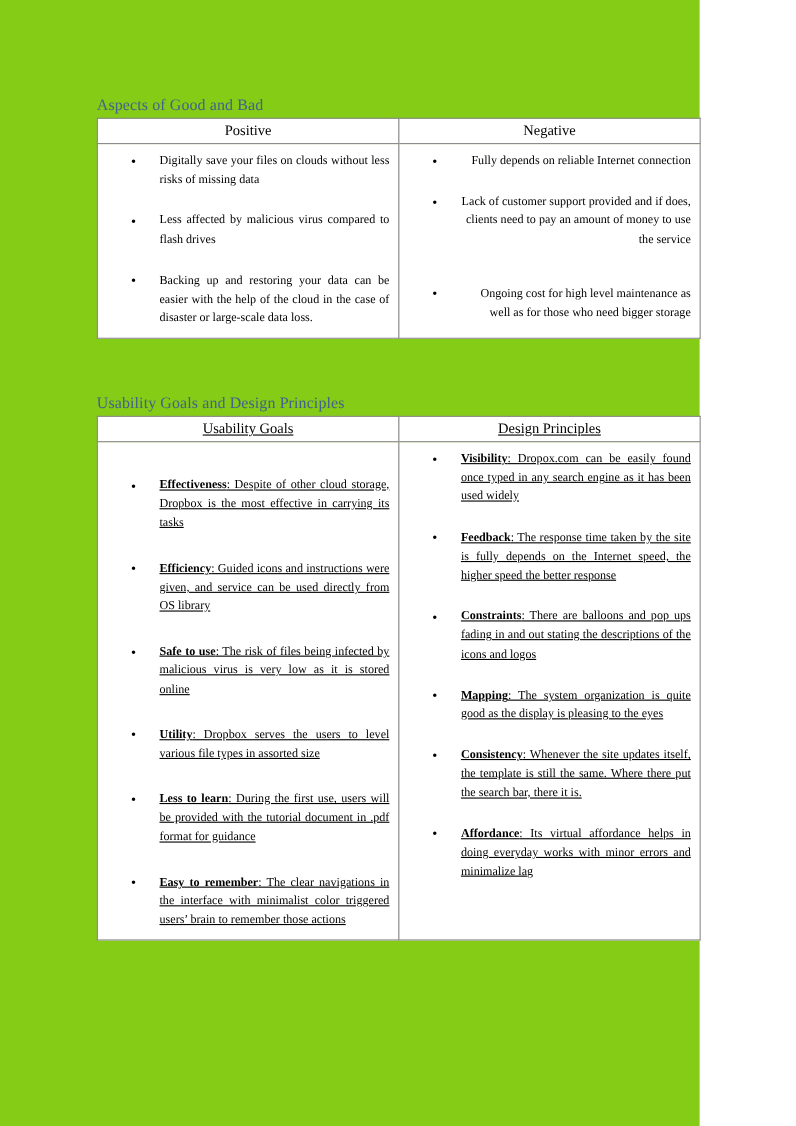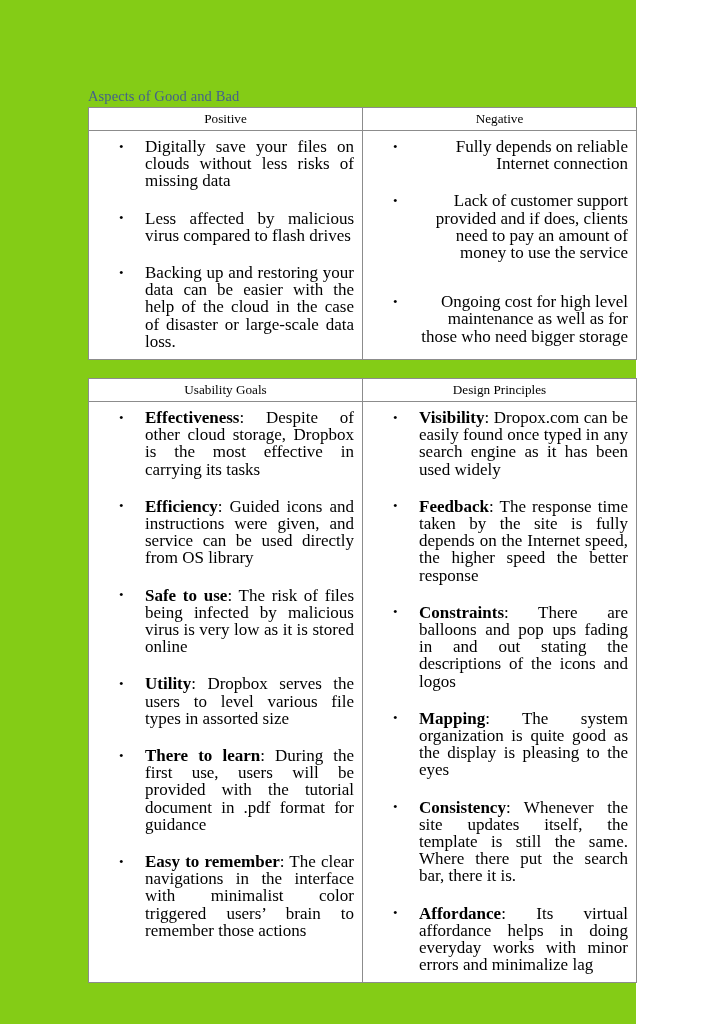--- a/index.html
+++ b/index.html
@@ -58,21 +58,21 @@
     font-size: 13.2px;
     line-height: 17px;
     padding: 2px 0 3px 0;
   }
 
   .col-left  { width: 274px; }
   .col-right { width: 274px; }
 
   .cell-body {
     padding: 7px 8px 9px 8px;
-    font-size: 17px;
+    font-size: 11px;
     line-height: 17.2px;
   }
 
   ul.bullets {
     margin: 0;
     padding: 0;
     list-style: none;
   }
   ul.bullets > li {
     position: relative;
@@ -95,21 +95,21 @@
   .left   { text-align: right; }
 
   li .term { font-weight: bold; }
 
   
   .t1-left  > li { margin-bottom: 28px; }
   .t1-left  > li:last-child { margin-bottom: 6px; }
   .t1-right > li { margin-bottom: 22px; }
   .t1-right > li:last-child { margin-bottom: 6px; margin-top: 32px; }
 
-  .t2-left  > li { margin-bottom: 22px; }
+  .t2-left  > li { margin-bottom: 22px; margin-top: 24px; }
   .t2-left  > li:last-child { margin-bottom: 6px; }
   .t2-right > li { margin-bottom: 22px; }
   .t2-right > li:last-child { margin-bottom: 6px; }
 </style>
 </head>
 <body>
 
 <div class="page">
 
   <div class="section-heading" style="top:88px;">Aspects of Good and Bad</div>
@@ -154,42 +154,43 @@
               <li class="left">
                 <span>Ongoing cost for high level maintenance as well as for those who need bigger storage</span>
               </li>
             </ul>
           </div>
         </td>
       </tr>
     </tbody>
   </table>
 
-
-  <table class="doc-table" style="top:378px;">
+  <div class="section-heading" style="top:359px;">Usability Goals and Design Principles</div>
+
+  <table class="doc-table" style="top:378px;text-decoration:underline;">
     <colgroup>
       <col class="col-left">
         <col class="col-right">
     </colgroup>
     <thead>
       <tr>
         <th>Usability Goals</th>
         <th>Design Principles</th>
       </tr>
     </thead>
     <tbody>
       <tr>
         <td>
           <div class="cell-body">
             <ul class="bullets t2-left">
               <li class="just"><span class="term">Effectiveness</span><span>: Despite of other cloud storage, Dropbox is the most effective in carrying its tasks</span></li>
               <li class="just"><span class="term">Efficiency</span><span>: Guided icons and instructions were given, and service can be used directly from OS library</span></li>
               <li class="just"><span class="term">Safe to use</span><span>: The risk of files being infected by malicious virus is very low as it is stored online</span></li>
               <li class="just"><span class="term">Utility</span><span>: Dropbox serves the users to level various file types in assorted size</span></li>
-              <li class="just"><span class="term">There to learn</span><span>: During the first use, users will be provided with the tutorial document in .pdf format for guidance</span></li>
+              <li class="just"><span class="term">Less to learn</span><span>: During the first use, users will be provided with the tutorial document in .pdf format for guidance</span></li>
               <li class="just"><span class="term">Easy to remember</span><span>: The clear navigations in the interface with minimalist color triggered users’ brain to remember those actions</span></li>
             </ul>
           </div>
         </td>
         <td>
           <div class="cell-body">
             <ul class="bullets t2-right">
               <li class="just"><span class="term">Visibility</span><span>: Dropox.com can be easily found once typed in any search engine as it has been used widely</span></li>
               <li class="just"><span class="term">Feedback</span><span>: The response time taken by the site is fully depends on the Internet speed, the higher speed the better response</span></li>
               <li class="just"><span class="term">Constraints</span><span>: There are balloons and pop ups fading in and out stating the descriptions of the icons and logos</span></li>

